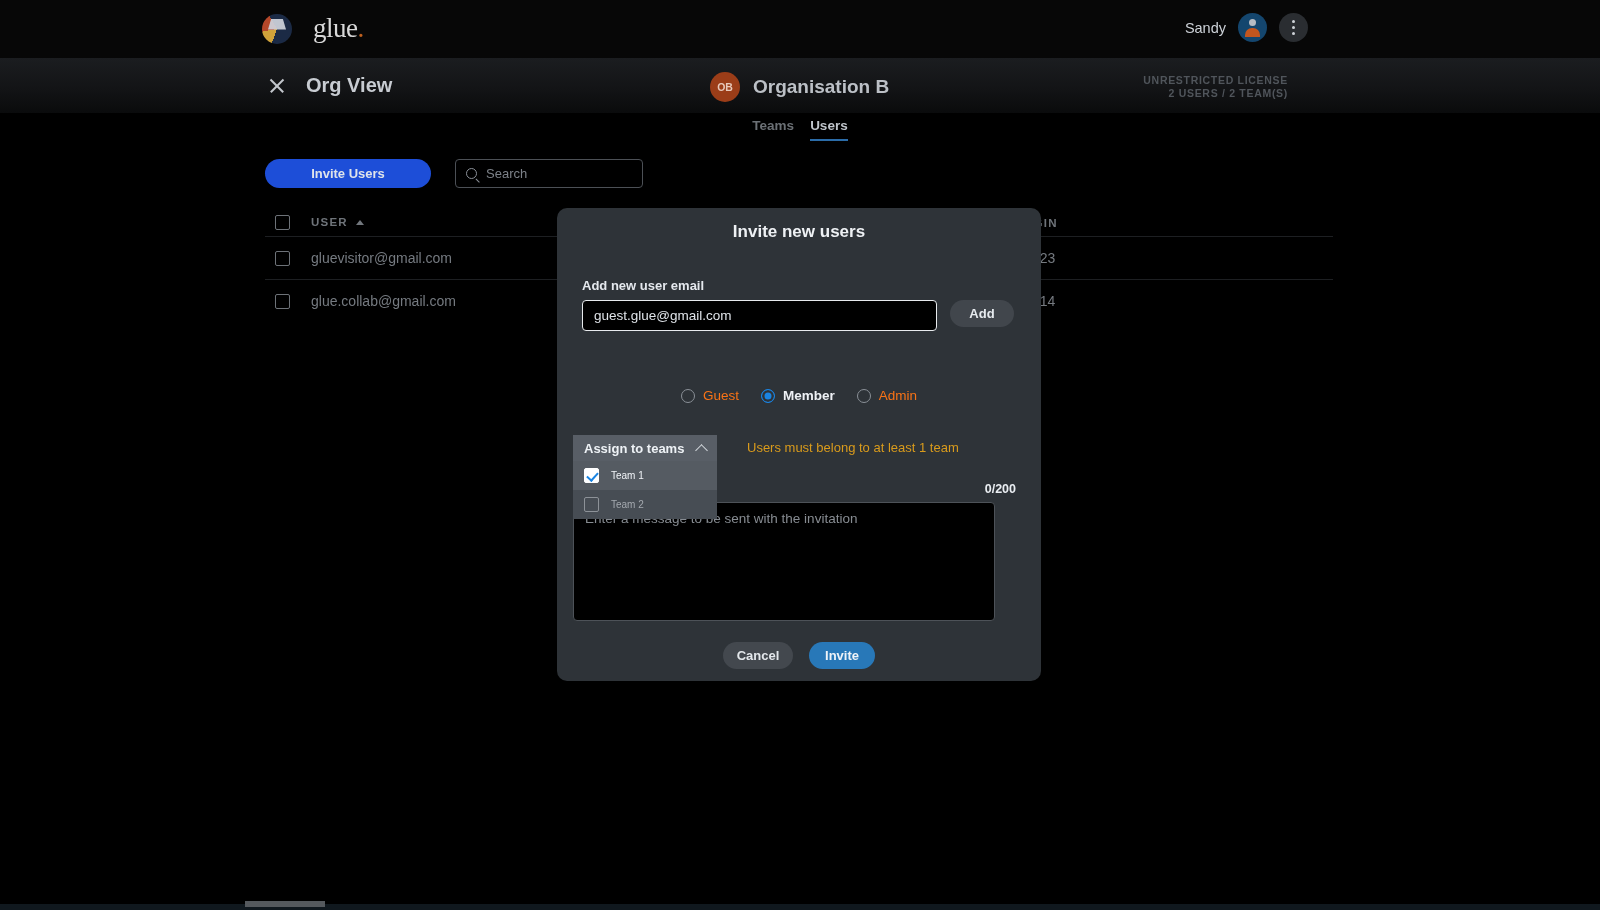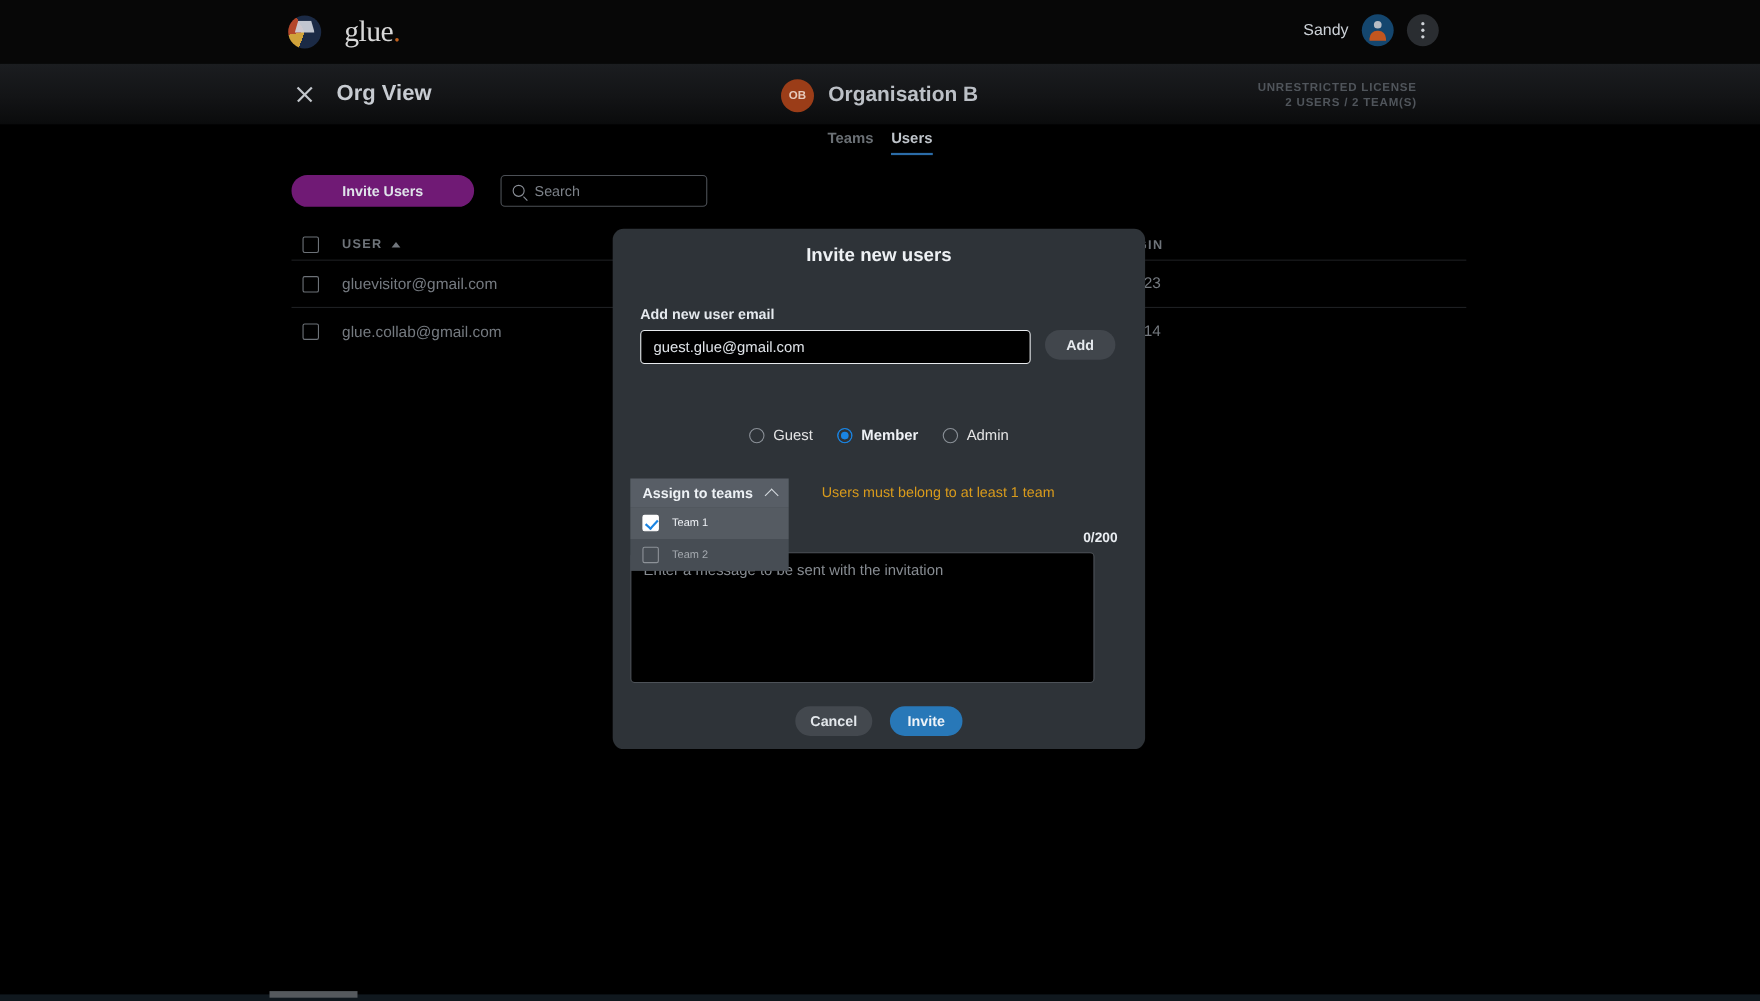--- a/index.html
+++ b/index.html
@@ -54,21 +54,21 @@
   .license { position: absolute; right: 312px; top: 74px; text-align: right;
              font-size: 10.5px; font-weight: bold; letter-spacing: .7px; color: #50555b; line-height: 13px; }
 
   
   .tabs { position: absolute; left: 0; top: 118px; width: 1600px; display: flex; justify-content: center; gap: 16px; }
   .tab { font-size: 13.5px; font-weight: bold; color: #6b7075; padding-bottom: 6px; }
   .tab.active { color: #bfc4ca; border-bottom: 2px solid #2b6ca8; }
 
   
   .toolbar { position: absolute; left: 265px; top: 159px; display: flex; align-items: center; gap: 24px; }
-  .btn-invite-users { width: 166px; height: 29px; border-radius: 15px; background: #701a75;
+  .btn-invite-users { width: 166px; height: 29px; border-radius: 15px; background: #1d4ed8;
       color: #dfe4ea; font-size: 13px; font-weight: bold; display: flex; align-items: center; justify-content: center; }
   .searchbox { width: 188px; height: 29px; border: 1px solid #4c5056; border-radius: 4px;
       display: flex; align-items: center; gap: 9px; padding: 0 10px; }
   .search-ico { width: 11px; height: 11px; border: 1.4px solid #8b9098; border-radius: 50%; position: relative; flex: none; }
   .search-ico::after { content:""; position:absolute; right:-4px; bottom:-3px; width:5px; height:1.4px; background:#8b9098; transform: rotate(45deg); }
   .search-ph { font-size: 13px; color: #7d8289; }
 
   
   .table { position: absolute; left: 265px; top: 208px; width: 1068px; }
   .thead { display: flex; align-items: center; height: 28px; }
@@ -92,21 +92,21 @@
   .email-row { position: absolute; left: 25px; top: 92px; display: flex; align-items: flex-start; gap: 13px; }
   .email-input { width: 355px; height: 31px; background: #000; border: 1.5px solid #e8ebee; border-radius: 4px;
      display: flex; align-items: center; padding: 0 11px; font-size: 13.5px; color: #dfe3e8; }
   .btn-add { width: 64px; height: 27px; border-radius: 14px; background: #41464c; color: #e6eaee;
      font-size: 13px; font-weight: bold; display: flex; align-items: center; justify-content: center; }
 
   .radios { position: absolute; left: 0; top: 180px; width: 484px; display: flex; justify-content: center; gap: 22px; align-items: center; }
   .radio-item { display: flex; align-items: center; gap: 8px; }
   .radio { width: 14px; height: 14px; border-radius: 50%; border: 1.5px solid #8a9097; flex: none; }
   .radio.sel { border-color: #1a84e2; background: #1a84e2; box-shadow: inset 0 0 0 2.5px #2e3338; }
-  .radio-lbl { font-size: 13.5px; color: #e5e5e5; }
+  .radio-lbl { font-size: 13.5px; color: #f97316; }
   .radio-lbl.on { color: #eef1f5; font-weight: bold; }
 
   .note { position: absolute; left: 190px; top: 232px; font-size: 13px; color: #d99b1c; }
 
   .msg-label { position: absolute; left: 25px; top: 274px; font-size: 13px; font-weight: bold; color: #e5e9ee; }
   .counter { position: absolute; right: 25px; top: 274px; font-size: 12.5px; font-weight: bold; color: #eaeef2; }
   .textarea { position: absolute; left: 16px; top: 294px; width: 422px; height: 119px;
      background: #000; border: 1px solid #4d5258; border-radius: 4px; }
   .ta-ph { position: absolute; left: 11px; top: 8px; font-size: 13.5px; color: #878c92; }
 

